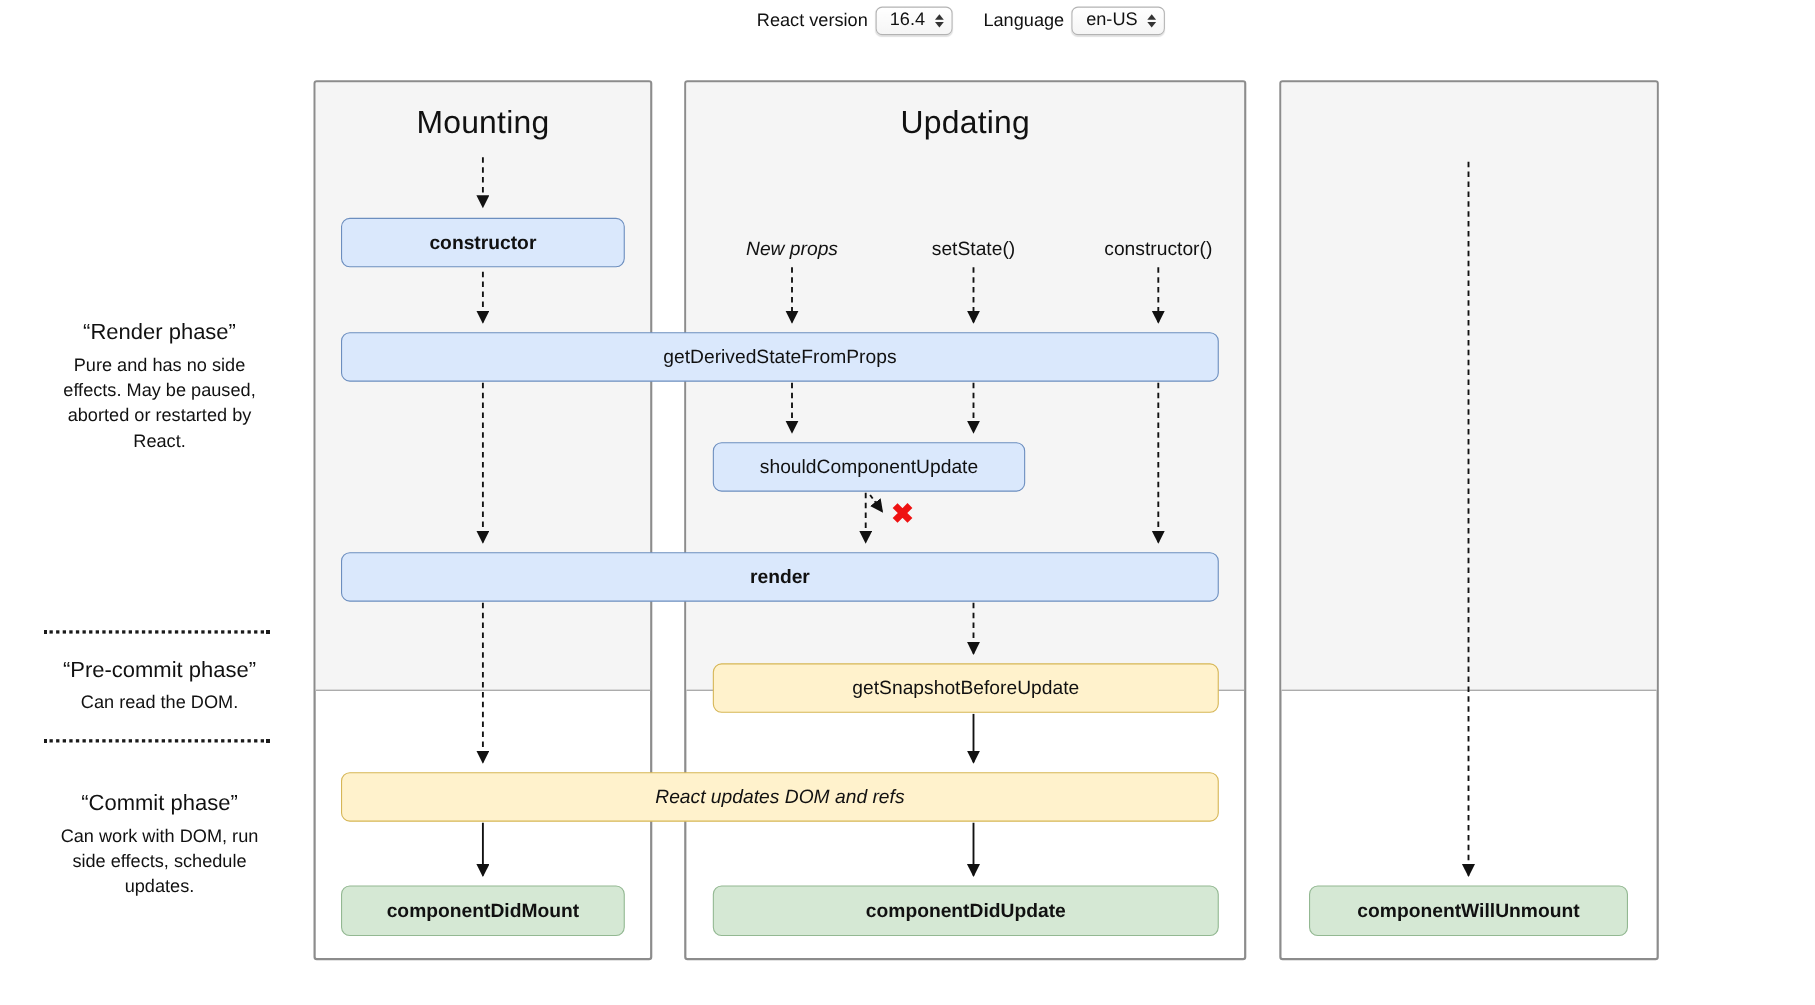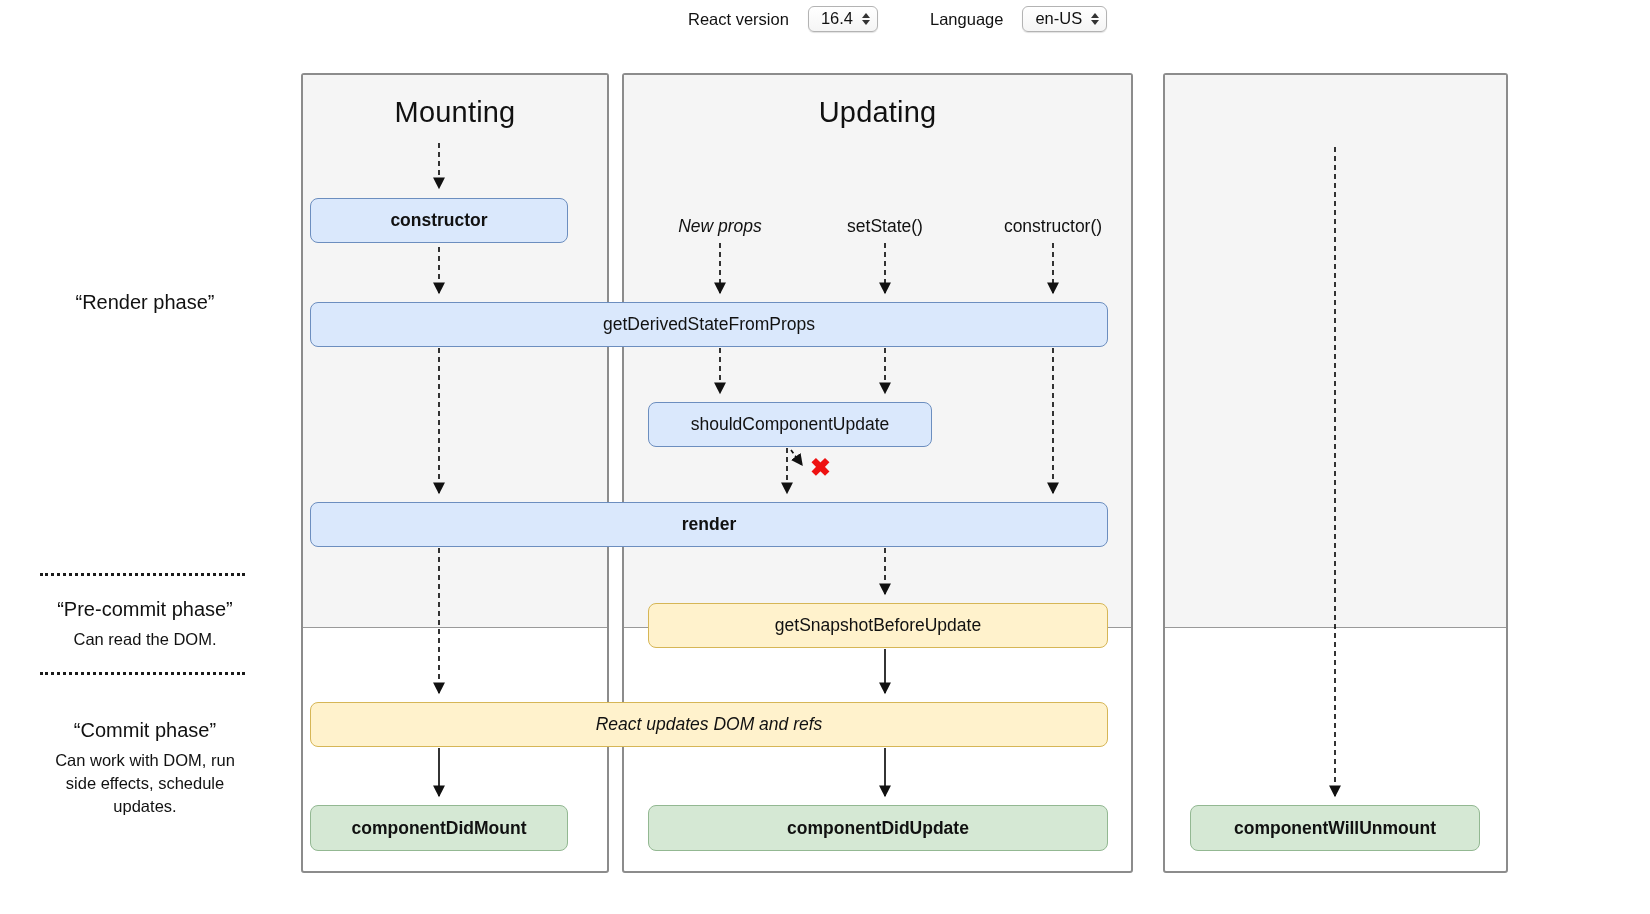--- a/index.html
+++ b/index.html
@@ -2,34 +2,34 @@
 <html><head>
 <meta charset="utf-8">
 <style>
   html,body { margin:0; padding:0; }
   body {
     width:1650px; height:914px; position:relative; overflow:hidden;
     background:#ffffff; font-family:"Liberation Sans", sans-serif; color:#111;
   }
 
   
-  .toolbar { position:absolute; left:688px; top:6px; display:flex; align-items:center; gap:19px; font-size:16.5px; z-index:5; }
+  .toolbar { position:absolute; left:688px; top:6px; display:flex; align-items:center; gap:7px; font-size:16.5px; z-index:5; }
   .toolbar .spacer { width:14px; }
   .select {
     display:flex; align-items:center; gap:9px; border:1px solid #b3b3b3; border-radius:6px;
     padding:2px 7px 3px 12px; background:linear-gradient(#ffffff,#f5f5f5);
     box-shadow:0 1px 1px rgba(0,0,0,0.12); cursor:default; font-size:16.5px;
   }
   .stepper { display:flex; flex-direction:column; align-items:center; gap:2px; }
   .tri-up   { width:0; height:0; border-left:4px solid transparent; border-right:4px solid transparent; border-bottom:5px solid #333; }
   .tri-down { width:0; height:0; border-left:4px solid transparent; border-right:4px solid transparent; border-top:5px solid #333; }
 
   
   .column { position:absolute; top:73px; height:800px; border:2px solid #8c8c8c; border-radius:3px; background:#ffffff; box-sizing:border-box; }
-  #col-mounting   { left:285px;  width:308px;margin-left:16px; }
+  #col-mounting   { left:285px;  width:308px; }
   #col-updating   { left:622px;  width:511px; }
   #col-unmounting { left:1163px; width:345px; }
   .grayzone { position:absolute; left:0; right:0; top:0; height:552px; background:#f5f5f5; border-bottom:1.5px solid #9a9a9a; }
   .col-title { position:relative; text-align:center; margin-top:21px; font-size:29px; font-weight:500; letter-spacing:0.2px; }
 
   
   .phase-block { position:absolute; left:40px; width:210px; text-align:center; z-index:2; }
   .phase-title { font-size:20px; font-weight:500; margin-bottom:7px; }
   .phase-desc  { font-size:16.5px; line-height:23px; }
   #phase-render    { top:291px; }
@@ -90,20 +90,21 @@
     <span>en-US</span>
     <span class="stepper">
         <span class="tri-up"></span>
         <span class="tri-down"></span>
       </span>
   </div>
 </div>
 
 <div class="phase-block" id="phase-render">
   <div class="phase-title">“Render phase”</div>
+  <div class="phase-desc">Pure and has no side effects. May be paused, aborted or restarted by React.</div>
 </div>
 <div class="phase-divider" id="divider-1"></div>
 <div class="phase-block" id="phase-precommit">
   <div class="phase-title">“Pre-commit phase”</div>
   <div class="phase-desc">Can read the DOM.</div>
 </div>
 <div class="phase-divider" id="divider-2"></div>
 <div class="phase-block" id="phase-commit">
   <div class="phase-title">“Commit phase”</div>
   <div class="phase-desc">Can work with DOM, run side effects, schedule updates.</div>

